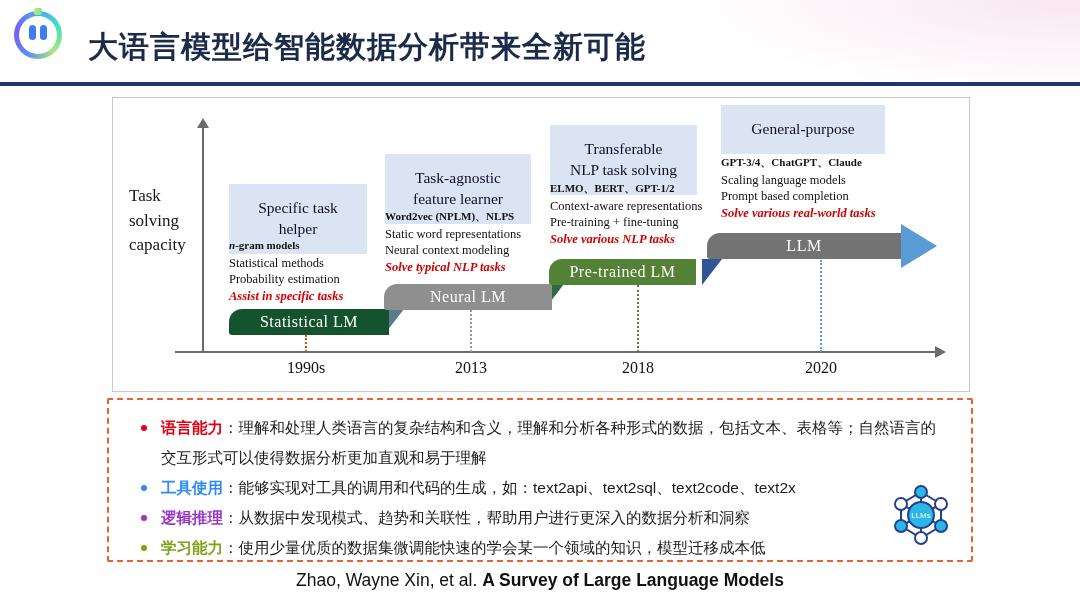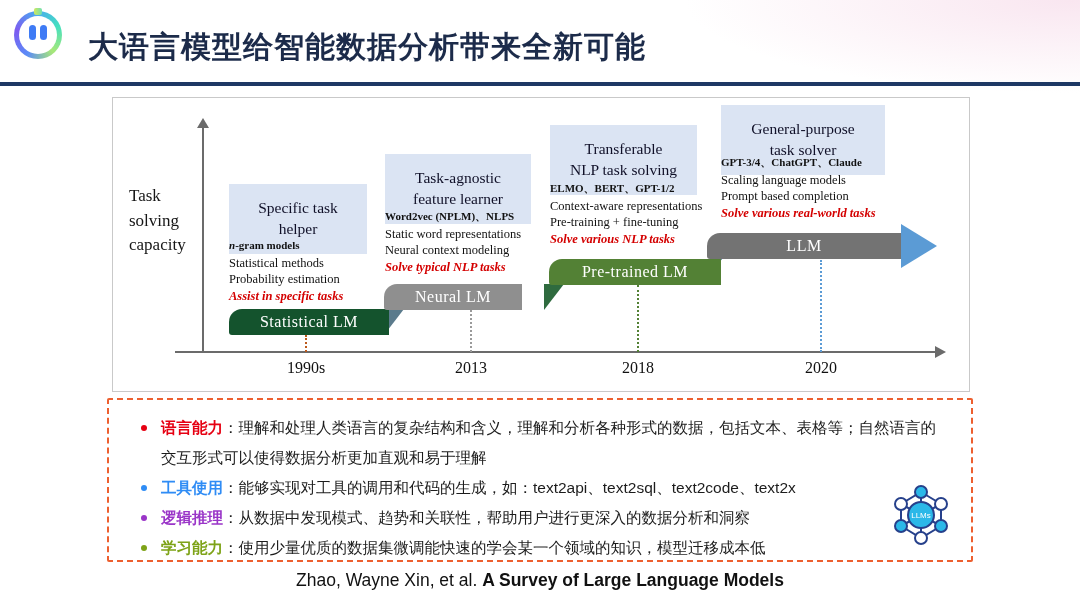--- a/index.html
+++ b/index.html
@@ -123,35 +123,34 @@
     </div>
     <div class="details" style="left:437px;top:83px;width:170px;">
       <div class="models"><em></em><span>ELMO、BERT、GPT-1/2</span></div>
       <div>Context-aware representations</div>
       <div>Pre-training + fine-tuning</div>
       <div class="hl">Solve various NLP tasks</div>
     </div>
 
     <div class="stagebox" style="left:608px;top:7px;width:164px;">
       <div>General-purpose</div>
-        <div>task solver</div>
     </div>
     <div class="details" style="left:608px;top:57px;width:190px;">
       <div class="models"><em></em><span>GPT-3/4、ChatGPT、Claude</span></div>
       <div>Scaling language models</div>
       <div>Prompt based completion</div>
       <div class="hl">Solve various real-world tasks</div>
     </div>
 
     <div class="fold fold1" style="left:271px;top:211px;"></div>
     <div class="fold fold2" style="left:431px;top:186px;"></div>
     <div class="fold fold3" style="left:589px;top:161px;"></div>
     <div class="ribbon" style="left: 116px; top: 211px; width: 160px; background: #14532d;">Statistical LM</div>
-    <div class="ribbon" style="left: 271px; top: 186px; width: 138px; background: rgb(143, 143, 143);">Neural LM</div>
-    <div class="ribbon" style="left: 436px; top: 161px; width: 172px; background: rgb(83, 129, 53);">Pre-trained LM</div>
+    <div class="ribbon" style="left: 271px; top: 186px; width: 168px; background: rgb(143, 143, 143);">Neural LM</div>
+    <div class="ribbon" style="left: 436px; top: 161px; width: 147px; background: rgb(83, 129, 53);">Pre-trained LM</div>
     <div class="ribbon" style="left: 594px; top: 135px; width: 194px; background: #737373;">LLM</div>
     <div class="llm-head"></div>
   </div>
 
   <div class="caps">
     <div class="cap-row">
       <span class="cap-dot" style="background: rgb(230, 0, 18);"></span>
       <span class="cap-label" style="color: rgb(230, 0, 18);">语言能力</span><span>：理解和处理人类语言的复杂结构和含义，理解和分析各种形式的数据，包括文本、表格等；自然语言的交互形式可以使得数据分析更加直观和易于理解</span>
     </div>
     <div class="cap-row">

